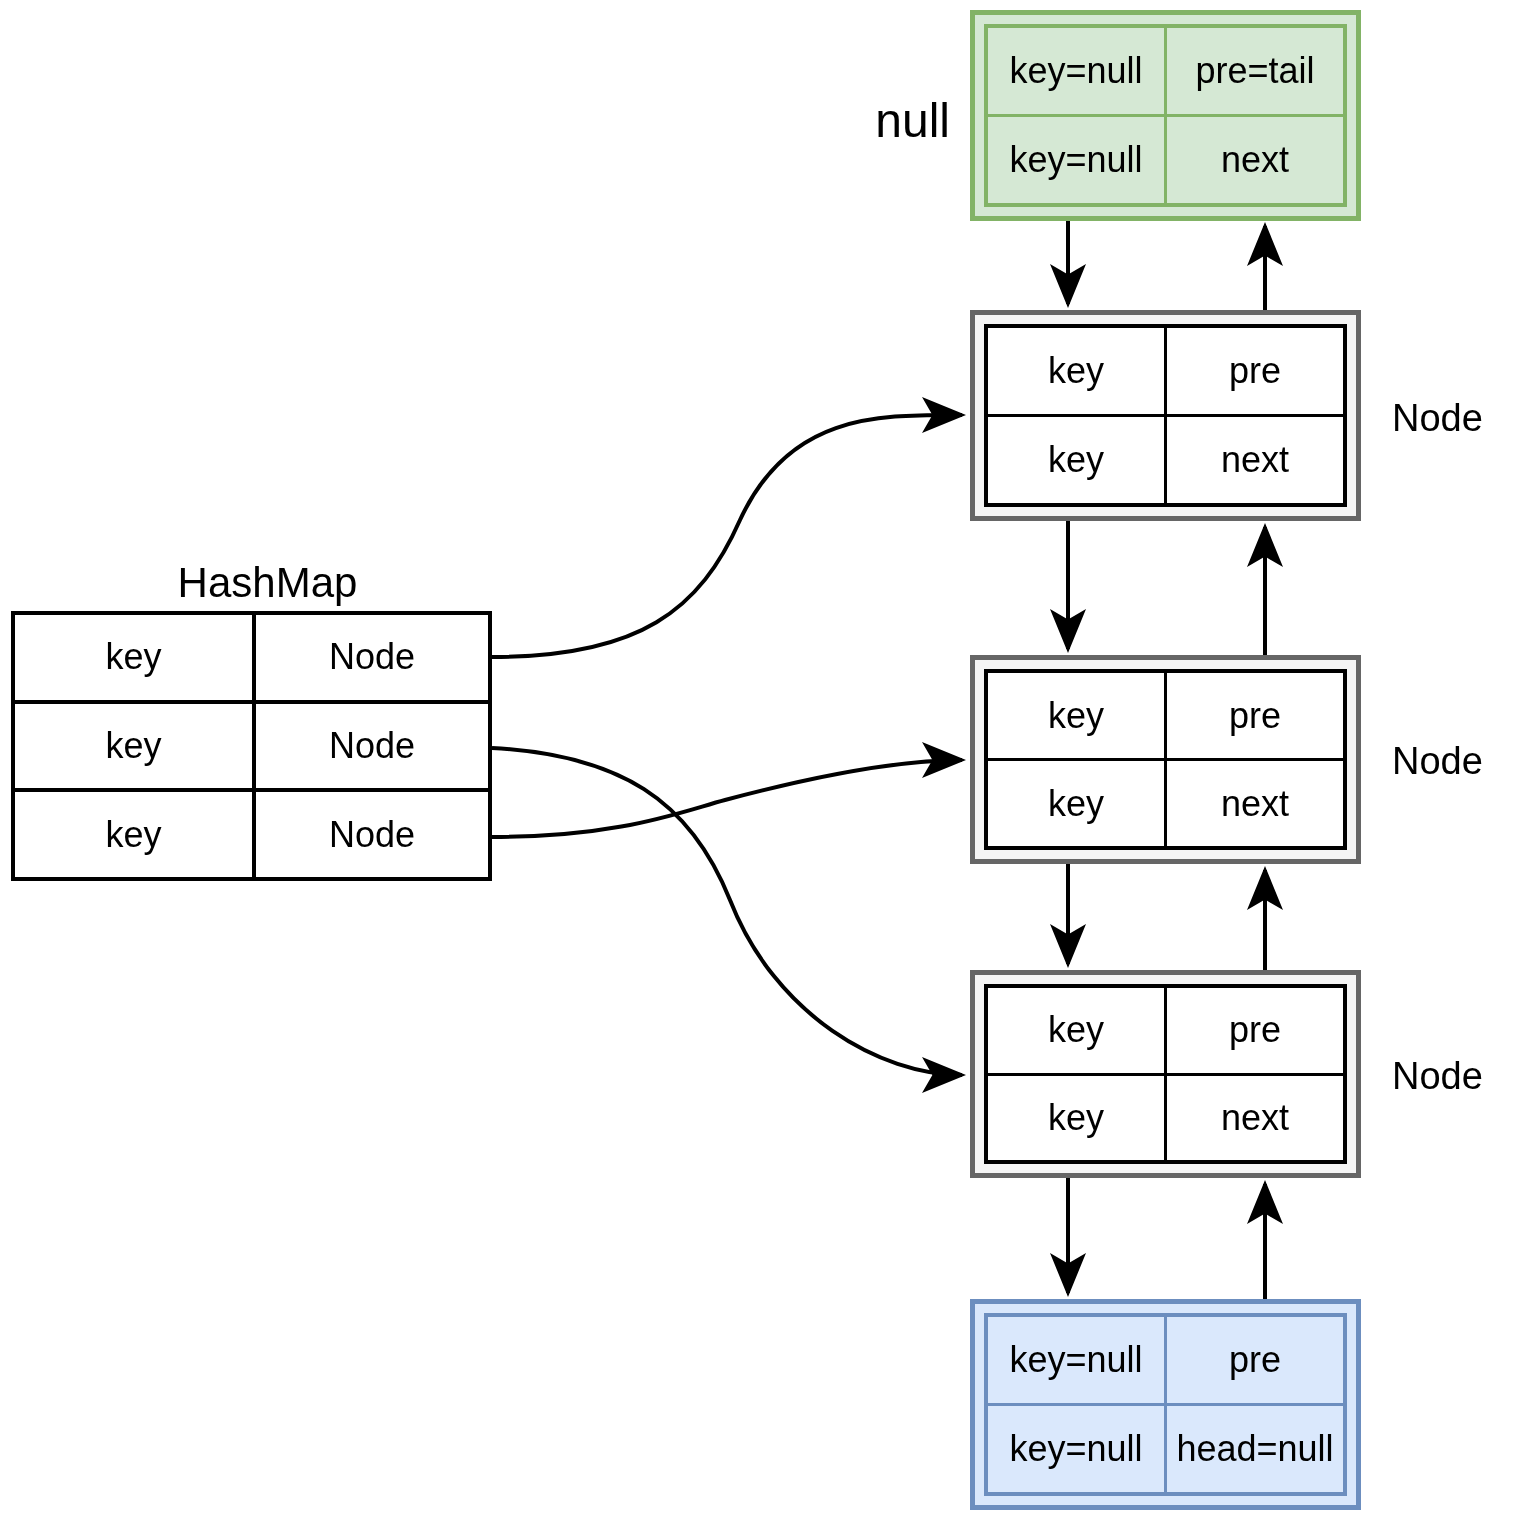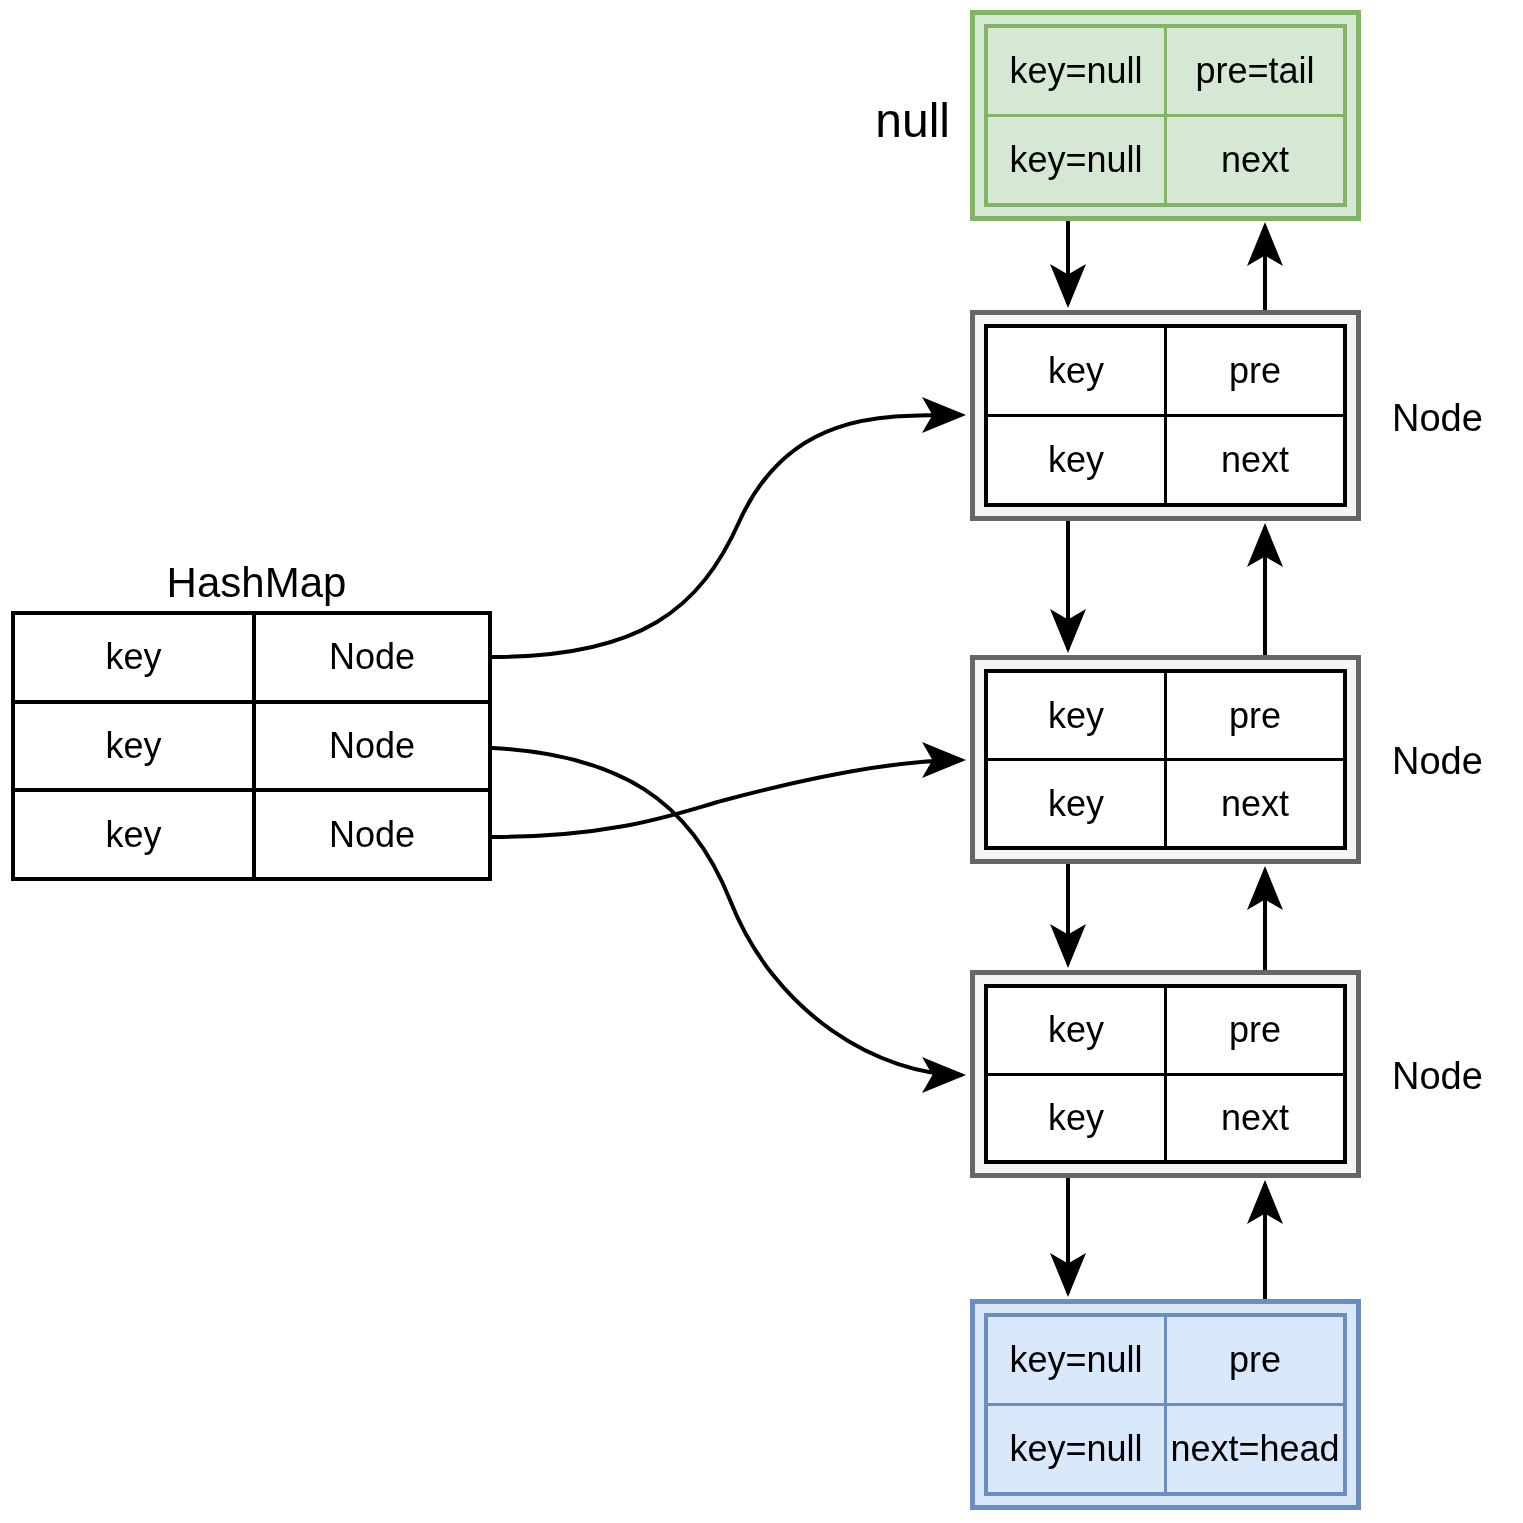--- a/index.html
+++ b/index.html
@@ -105,21 +105,21 @@
   #hashmap-table td.col-val { width: 49.5%; }
 
   
   .label {
     position: absolute;
     font-family: "Liberation Sans", sans-serif;
     color: #000000;
     white-space: nowrap;
   }
   #label-hashmap {
-    left: 16px;
+    left: 27px;
     top: 558px;
     width: 481px;
     text-align: center;
     font-size: 42px;
     line-height: 50px;
   }
   #label-head {
     left: 650px;
     top: 92px;
     width: 300px;
@@ -240,21 +240,21 @@
 
   <div class="struct tail-box" style="left:970px; top:1299px; width:391px; height:211px;">
     <table class="tbl">
       <tbody>
           <tr>
         <td>key=null</td>
         <td>pre</td>
       </tr>
       <tr>
         <td>key=null</td>
-        <td>next=head</td>
+        <td>head=null</td>
       </tr>
     </tbody>
       </table>
   </div>
 
   <div class="label" id="label-hashmap">HashMap</div>
 
   <table id="hashmap-table">
     <tbody>
         <tr>

